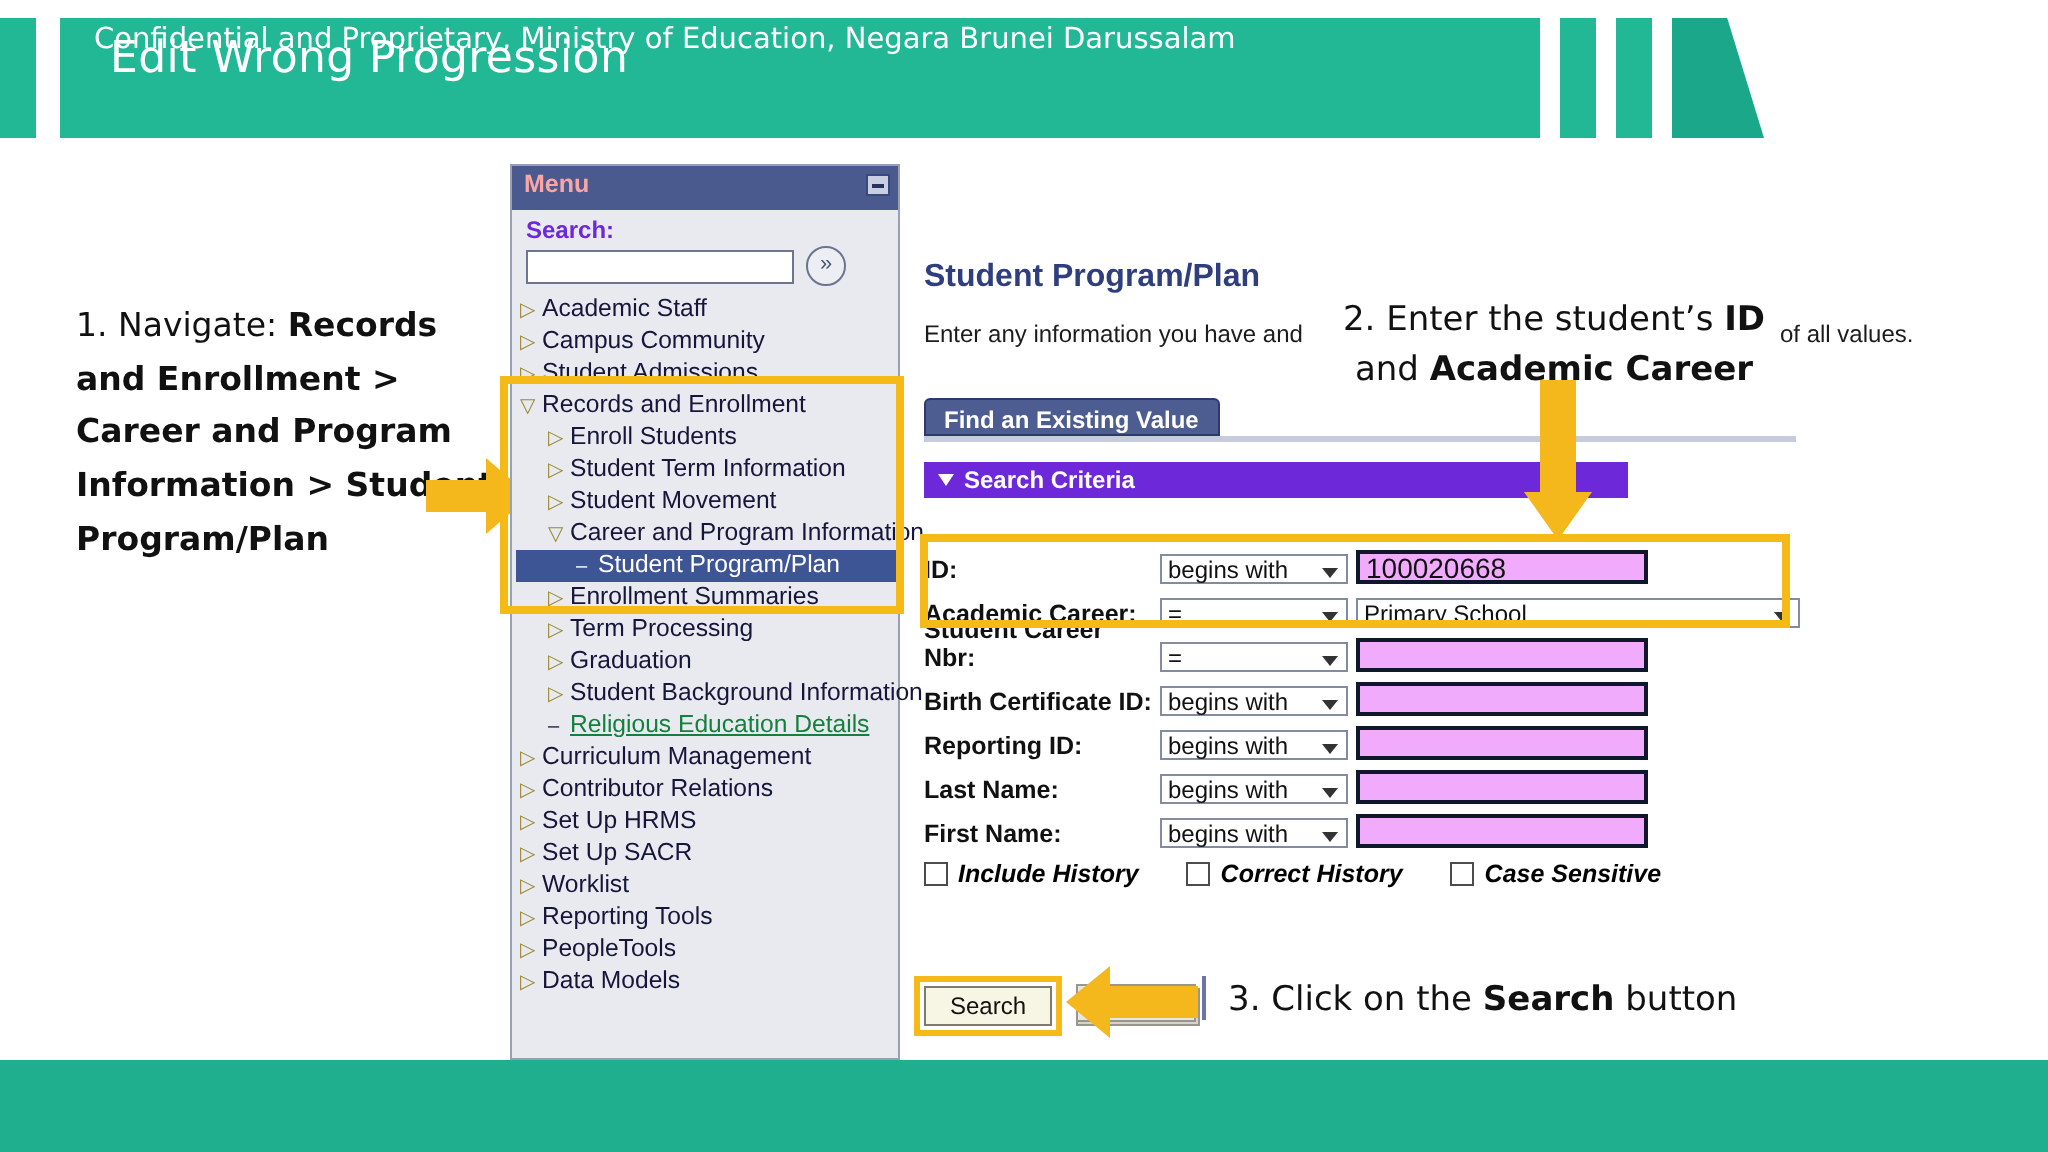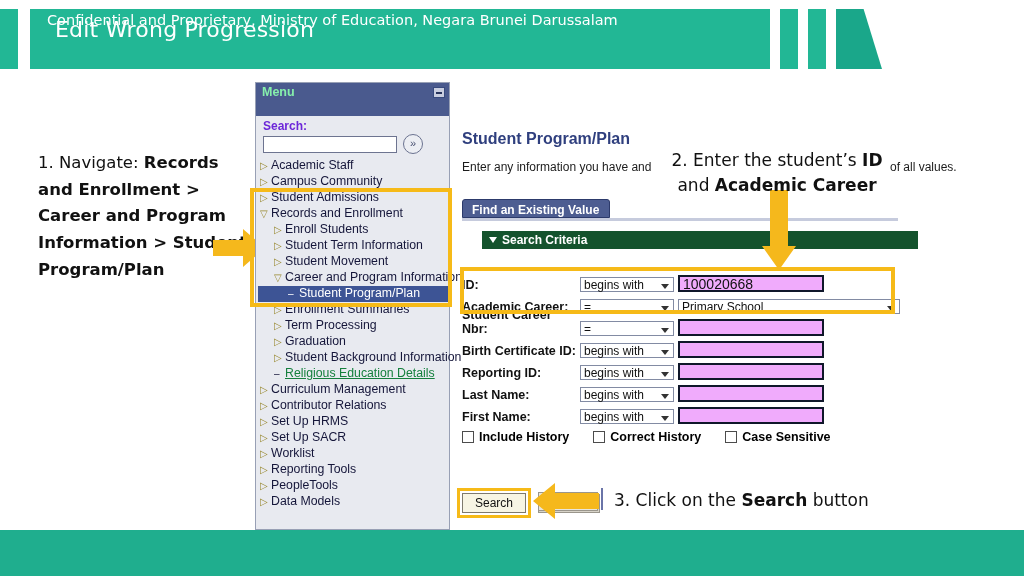--- a/index.html
+++ b/index.html
@@ -42,21 +42,21 @@
   }
   .arrow-right svg,.arrow-left svg,.arrow-down svg{display:block;}
 
   
   #menu-panel{
     position:absolute;left:255px;top:82px;width:195px;height:448px;
     background:#e8eaf0;border:1px solid #98a0b5;box-sizing:border-box;
     font-family:"Liberation Sans",sans-serif;
   }
   #menu-titlebar{
-    height:33px;background:#4a5a8e;color:#86efac;font-size:12.5px;font-weight:bold;
+    height:22px;background:#4a5a8e;color:#fca5a5;font-size:12.5px;font-weight:bold;
     padding:2px 0 0 6px;box-sizing:border-box;position:relative;
   }
   #menu-collapse-icon{
     position:absolute;right:4px;top:4px;width:12px;height:11px;background:#c9cee0;
     border:1px solid #384a7d;box-sizing:border-box;
   }
   #menu-collapse-icon::after{content:"";position:absolute;left:2px;top:4px;width:6px;height:2px;background:#27335c;}
   #menu-searchlabel{font-size:12px;font-weight:bold;color:#6d28d9;padding:3px 0 1px 7px;}
   #menu-searchrow{padding:0 0 3px 7px;display:flex;align-items:center;gap:6px;}
   #menu-search-input{
@@ -88,40 +88,40 @@
   #ps-subtext2{position:absolute;left:890px;top:160px;font-size:12px;color:#1c1c1c;white-space:nowrap;}
 
   #ps-tab{
     position:absolute;left:462px;top:199px;width:148px;height:19px;
     background:#4d5d91;color:#fff;font-size:12px;font-weight:bold;
     border:1px solid #2c3a6b;border-radius:3px 3px 0 0;box-sizing:border-box;
     padding:3px 0 0 9px;
   }
   #ps-tab-underline{position:absolute;left:462px;top:218px;width:436px;height:3px;background:#c6cbdd;}
   #ps-criteria-bar{
-    position:absolute;left:462px;top:231px;width:436px;height:18px;background:#14532d;
-    color:#fff;font-size:12px;font-weight:bold;padding:2px 0 0 20px;box-sizing:border-box;margin-left:20px;
+    position:absolute;left:462px;top:231px;width:352px;height:18px;background:#6d28d9;
+    color:#fff;font-size:12px;font-weight:bold;padding:2px 0 0 20px;box-sizing:border-box;
   }
   #ps-criteria-bar .caret{position:absolute;left:7px;top:6px;width:0;height:0;
     border-left:4.5px solid transparent;border-right:4.5px solid transparent;border-top:6px solid #fff;}
 
   #ps-form{position:absolute;left:462px;top:271px;font-size:12.5px;color:#111;}
   .frow{display:flex;align-items:flex-end;height:21px;margin-bottom:1px;}
   .flabel{width:118px;font-weight:bold;color:#111;font-size:12.5px;}
   .fsel{
     height:15px;border:1px solid #828ba3;background:#fff;box-sizing:border-box;
     font-size:12px;position:relative;padding:0 16px 0 3px;line-height:15px;color:#111;
   }
   .fsel.op{width:94px;}
   .fsel .car{position:absolute;right:4px;top:6px;width:0;height:0;
     border-left:4px solid transparent;border-right:4px solid transparent;border-top:5px solid #333;}
   .ftext{height:17px;border:2px solid #0f172a;background:#f0abfc;box-sizing:border-box;
     font-size:14px;padding:0 3px;line-height:15px;color:#111;margin-left:4px;width:146px;}
   .fsel.val{width:222px;margin-left:4px;}
-  #ps-checkrow{position:absolute;left:462px;top:430px;display:flex;align-items:center;font-size:12.5px;font-weight:bold;}
+  #ps-checkrow{position:absolute;left:462px;top:430px;display:flex;align-items:center;font-size:12.5px;font-weight:bold;font-style:italic;}
   .cbx{width:12px;height:12px;border:1.5px solid #4c4c4c;background:#fff;box-sizing:border-box;
     display:inline-block;margin-right:5px;vertical-align:-2px;}
   #ps-checkrow .cgroup{margin-right:24px;white-space:nowrap;}
 
   #ps-hidden-btn-1{position:absolute;left:538px;top:492px;width:60px;height:19px;
     background:#e9e6dc;border:1px solid #9a968c;box-sizing:border-box;}
   #ps-hidden-btn-2{position:absolute;left:538px;top:494px;width:62px;height:19px;
     background:#d7d3c8;border:1px solid #9a968c;box-sizing:border-box;}
   #ps-search-btn{
     position:absolute;left:462px;top:493px;width:64px;height:20px;

